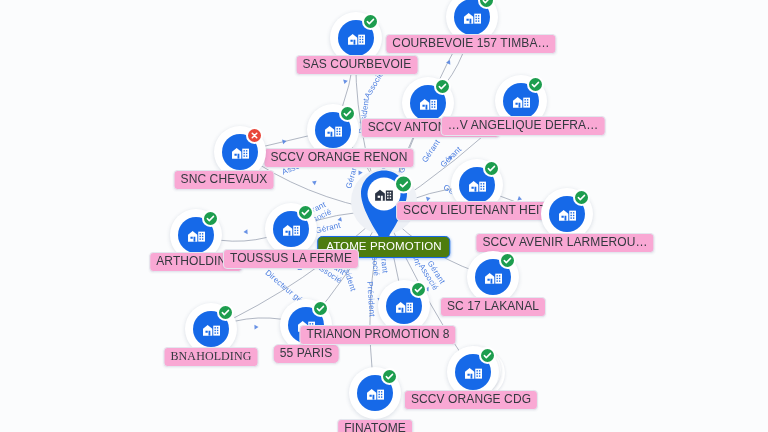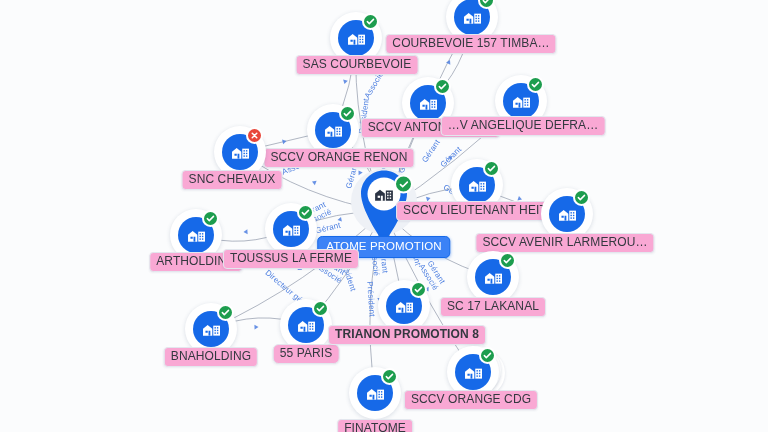--- a/index.html
+++ b/index.html
@@ -80,21 +80,21 @@
     border:1px solid #e3e7ee;
     border-radius:4px;
     padding:2px 6px 3px 6px;
     font-size:12px;
     line-height:13px;
     color:#33383f;
     letter-spacing:.1px;
     box-shadow:0 1px 2px rgba(40,60,100,.07);
   }
   .node-label.root {
-    background:#3b82f6;
+    background:#4d7c0f;
     border-color:#1669e8;
     color:#ffffff;
     font-size:11.5px;
     padding:3px 8px 4px 8px;
     border-radius:5px;
     box-shadow:0 1px 3px rgba(22,105,232,.35);
   }
 
   
   .edge-label {
@@ -378,21 +378,21 @@
     <rect x="15.4" y="15.3" width="1.6" height="1.6" fill="#1669e8"></rect>
     <rect x="18.2" y="15.3" width="1.6" height="1.6" fill="#1669e8"></rect>
   </svg>
         </div>
         <div class="badge err">
           <svg viewBox="0 0 12 12">
             <path d="M3 3 L9 9 M9 3 L3 9" fill="none" stroke="#ffffff" stroke-width="2" stroke-linecap="round"></path>
           </svg>
         </div>
       </div>
-      <div class="node-label" style="left: 232px; top: 170px;">SNC CHEVAUX</div>
+      <div class="node-label" style="left: 224px; top: 170px;">SNC CHEVAUX</div>
       <div class="node" style="left: 477px; top: 185px;">
         <div class="node-halo"></div>
         <div class="node-disc">
           <svg viewBox="0 0 24 24" aria-hidden="true">
     <path fill="#ffffff" d="M2.3 11.1 7.6 6.9l5.3 4.2V19H2.3z"></path>
     <rect x="5.1" y="13.4" width="2.6" height="2.3" fill="#1669e8"></rect>
     <rect x="8.6" y="13.4" width="2.1" height="5.6" fill="#1669e8"></rect>
     <path fill="#ffffff" d="M14 7.6h7.7V19H14z"></path>
     <rect x="15.4" y="9.3" width="1.6" height="1.6" fill="#1669e8"></rect>
     <rect x="18.2" y="9.3" width="1.6" height="1.6" fill="#1669e8"></rect>
@@ -516,21 +516,21 @@
     <rect x="15.4" y="15.3" width="1.6" height="1.6" fill="#1669e8"></rect>
     <rect x="18.2" y="15.3" width="1.6" height="1.6" fill="#1669e8"></rect>
   </svg>
         </div>
         <div class="badge ok">
           <svg viewBox="0 0 12 12">
             <path d="M1.8 6.2 4.4 8.8 10 3.2" fill="none" stroke="#ffffff" stroke-width="2" stroke-linecap="round" stroke-linejoin="round"></path>
           </svg>
         </div>
       </div>
-      <div class="node-label" style="left: 211px; top: 347px;">BNAHOLDING</div>
+      <div class="node-label" style="left: 211px; top: 347px; font-family: Liberation Serif, serif;">BNAHOLDING</div>
       <div class="node" style="left: 306px; top: 325px;">
         <div class="node-halo"></div>
         <div class="node-disc">
           <svg viewBox="0 0 24 24" aria-hidden="true">
     <path fill="#ffffff" d="M2.3 11.1 7.6 6.9l5.3 4.2V19H2.3z"></path>
     <rect x="5.1" y="13.4" width="2.6" height="2.3" fill="#1669e8"></rect>
     <rect x="8.6" y="13.4" width="2.1" height="5.6" fill="#1669e8"></rect>
     <path fill="#ffffff" d="M14 7.6h7.7V19H14z"></path>
     <rect x="15.4" y="9.3" width="1.6" height="1.6" fill="#1669e8"></rect>
     <rect x="18.2" y="9.3" width="1.6" height="1.6" fill="#1669e8"></rect>
@@ -562,21 +562,21 @@
     <rect x="15.4" y="15.3" width="1.6" height="1.6" fill="#1669e8"></rect>
     <rect x="18.2" y="15.3" width="1.6" height="1.6" fill="#1669e8"></rect>
   </svg>
         </div>
         <div class="badge ok">
           <svg viewBox="0 0 12 12">
             <path d="M1.8 6.2 4.4 8.8 10 3.2" fill="none" stroke="#ffffff" stroke-width="2" stroke-linecap="round" stroke-linejoin="round"></path>
           </svg>
         </div>
       </div>
-      <div class="node-label" style="left: 407px; top: 325px; font-weight: bold;">TRIANON PROMOTION 8</div>
+      <div class="node-label" style="left: 378px; top: 325px;">TRIANON PROMOTION 8</div>
       <div class="node node-stack" style="left: 473px; top: 372px;">
         <div class="node-halo-3"></div>
         <div class="node-halo-2"></div>
         <div class="node-halo"></div>
         <div class="node-disc">
           <svg viewBox="0 0 24 24" aria-hidden="true">
     <path fill="#ffffff" d="M2.3 11.1 7.6 6.9l5.3 4.2V19H2.3z"></path>
     <rect x="5.1" y="13.4" width="2.6" height="2.3" fill="#1669e8"></rect>
     <rect x="8.6" y="13.4" width="2.1" height="5.6" fill="#1669e8"></rect>
     <path fill="#ffffff" d="M14 7.6h7.7V19H14z"></path>

